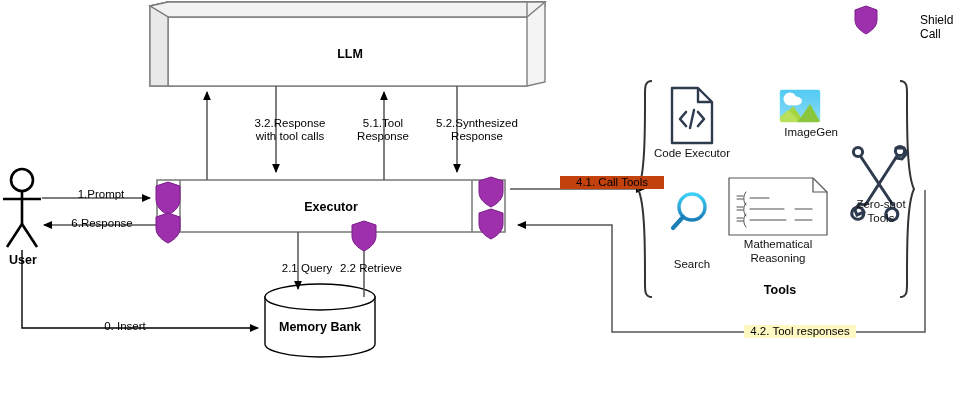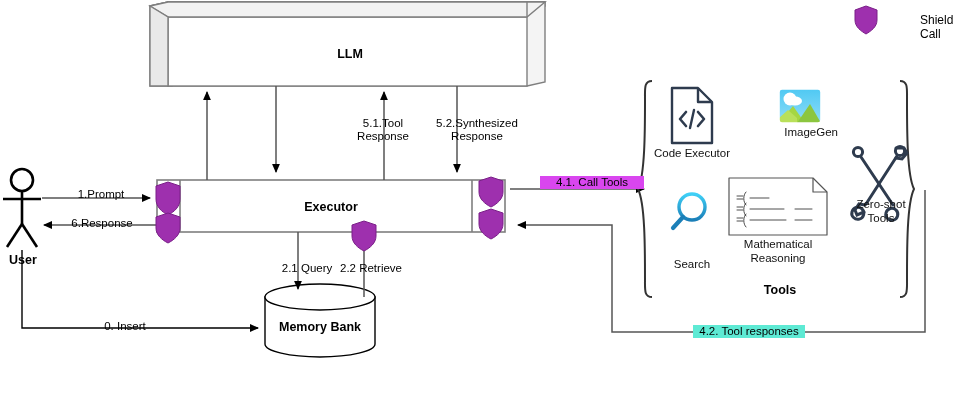--- a/index.html
+++ b/index.html
@@ -211,27 +211,29 @@
 
   <div class="boxtext" style="left:0px;top:253px;width:46px;">User</div>
 
   <div class="lbl" style="left:56px;top:188px;width:90px;">1.Prompt</div>
   <div class="lbl" style="left:54px;top:217px;width:96px;">6.Response</div>
   <div class="lbl" style="left:80px;top:320px;width:90px;">0. Insert</div>
 
   <div class="lbl" style="left:262px;top:262px;width:90px;">2.1 Query</div>
   <div class="lbl" style="left:324px;top:262px;width:94px;">2.2 Retrieve</div>
 
+  <div class="lbl" style="left:238px;top:117px;width:104px;">3.2.Response
+with tool calls</div>
   <div class="lbl" style="left:340px;top:117px;width:86px;">5.1.Tool
 Response</div>
   <div class="lbl" style="left:424px;top:117px;width:106px;">5.2.Synthesized
 Response</div>
 
-  <div class="lbl" style="left:540px;top:176px;width:104px;background:#d946ef;">4.1. Call Tools</div>
-  <div class="lbl" style="left:693px;top:325px;width:112px;background:#5eead4;">4.2. Tool responses</div>
+  <div class="lbl" style="left:560px;top:176px;width:104px;background:#c2410c;">4.1. Call Tools</div>
+  <div class="lbl" style="left:744px;top:325px;width:112px;background:#fef9c3;">4.2. Tool responses</div>
 
   <div class="icon-lbl" style="left:644px;top:147px;width:96px;">Code Executor</div>
   <div class="icon-lbl" style="left:762px;top:126px;width:76px;text-align:right;">ImageGen</div>
   <div class="icon-lbl" style="left:660px;top:258px;width:64px;">Search</div>
   <div class="icon-lbl" style="left:728px;top:238px;width:100px;white-space:pre-line;">Mathematical
 Reasoning</div>
   <div class="icon-lbl" style="left:838px;top:198px;width:86px;white-space:pre-line;">Zero-shot
 Tools</div>
 
   <div class="tool-title" style="left:740px;top:283px;width:80px;">Tools</div>

